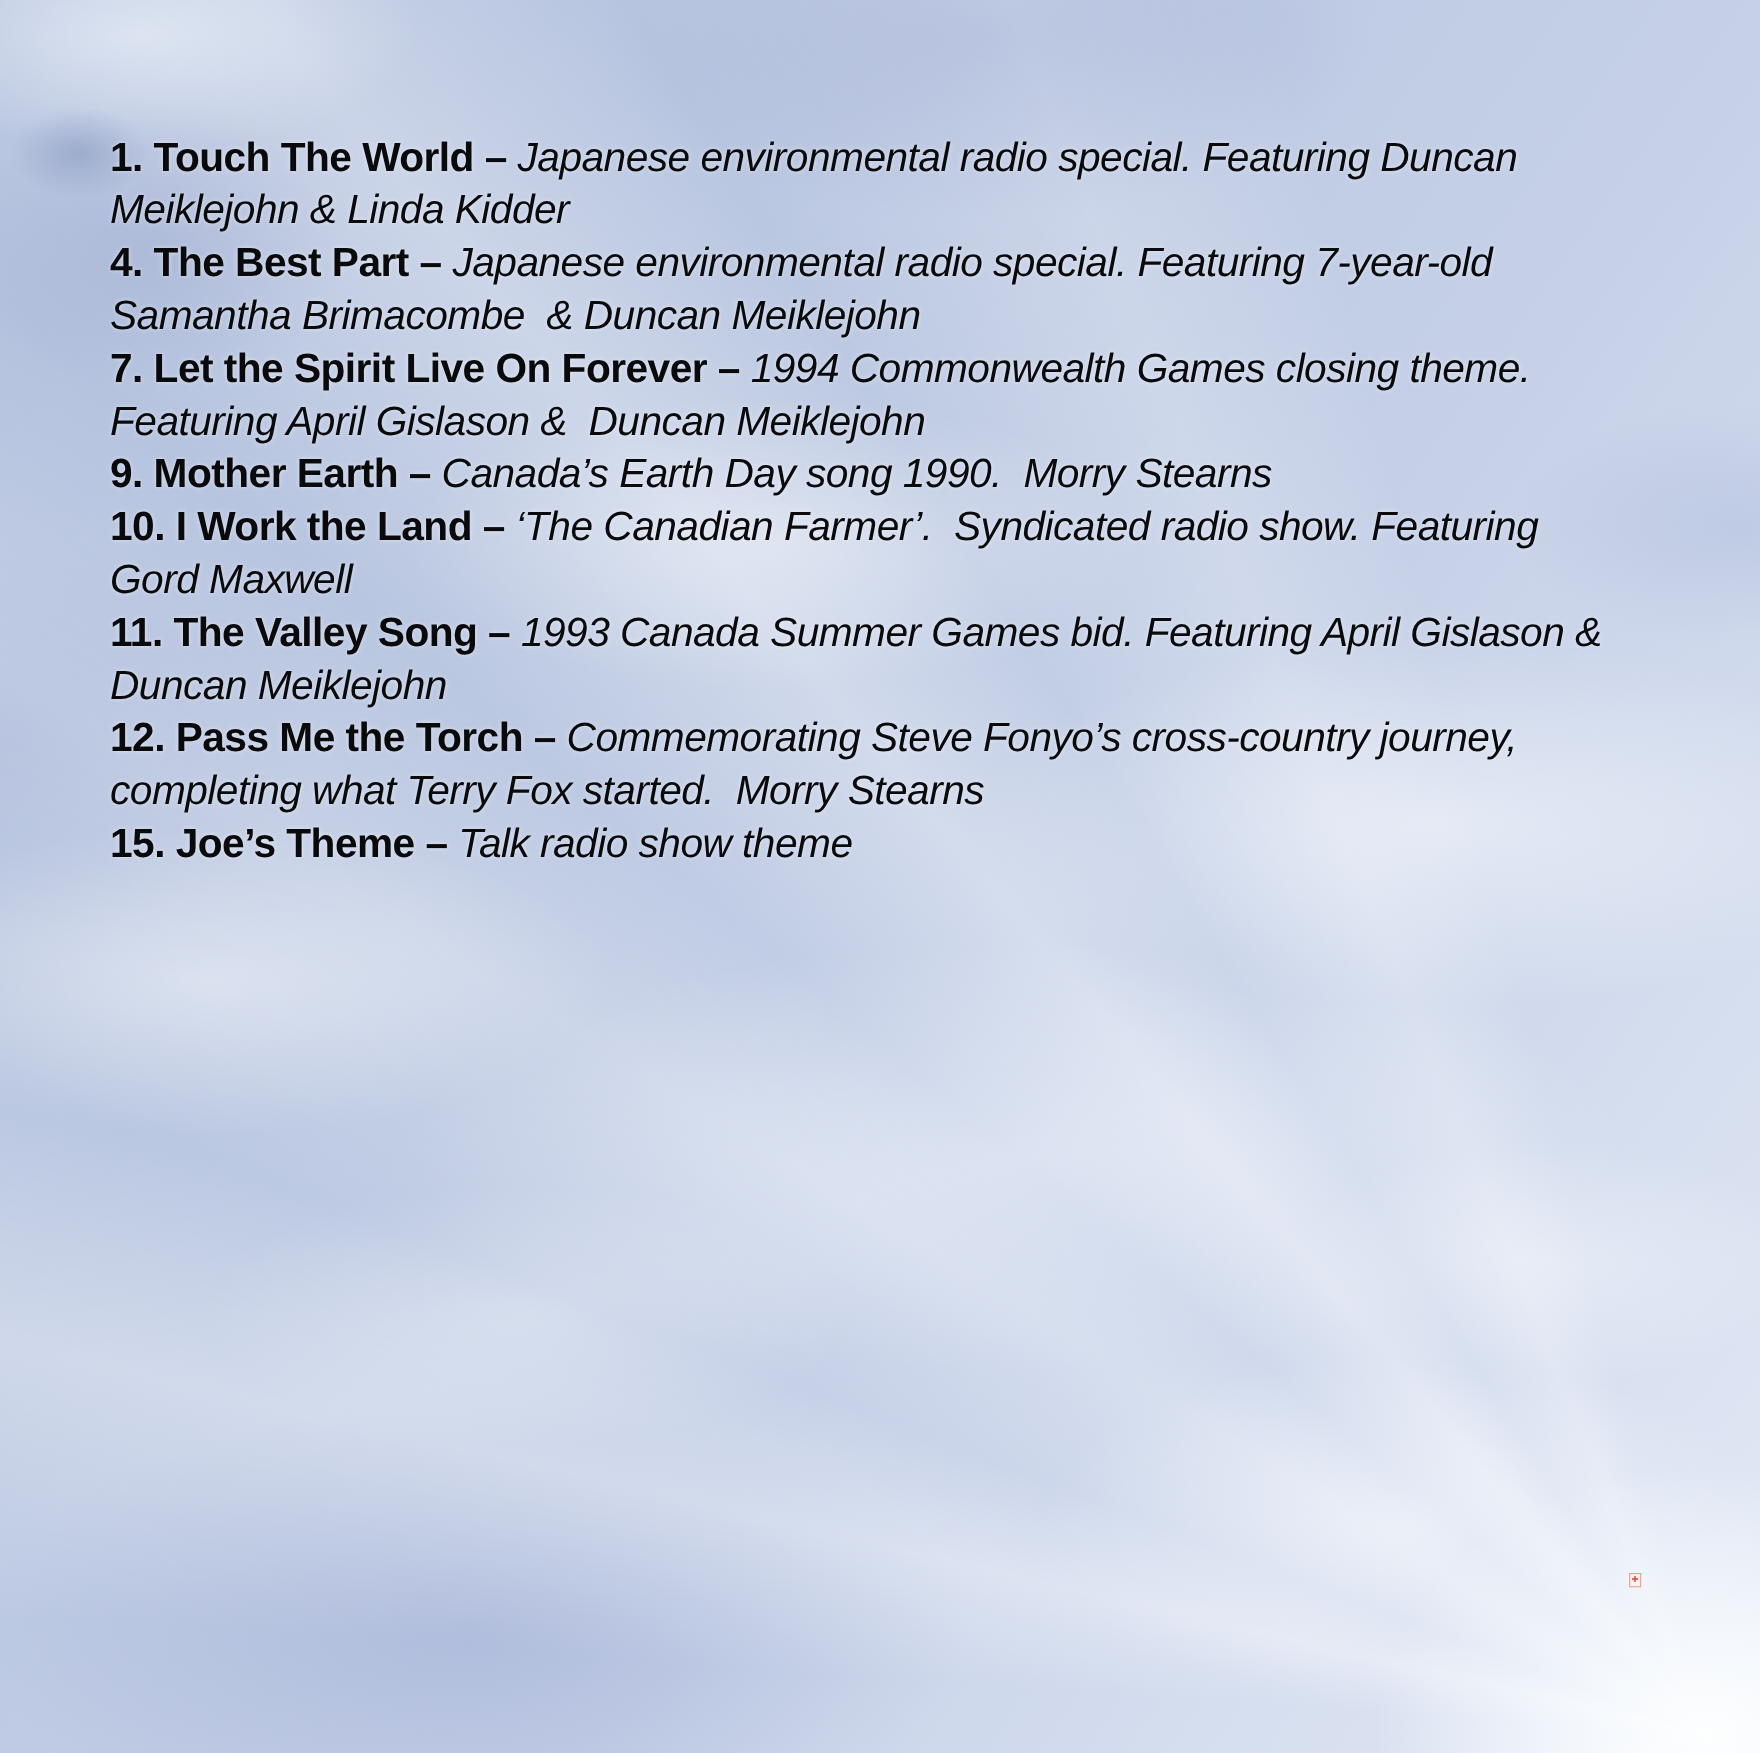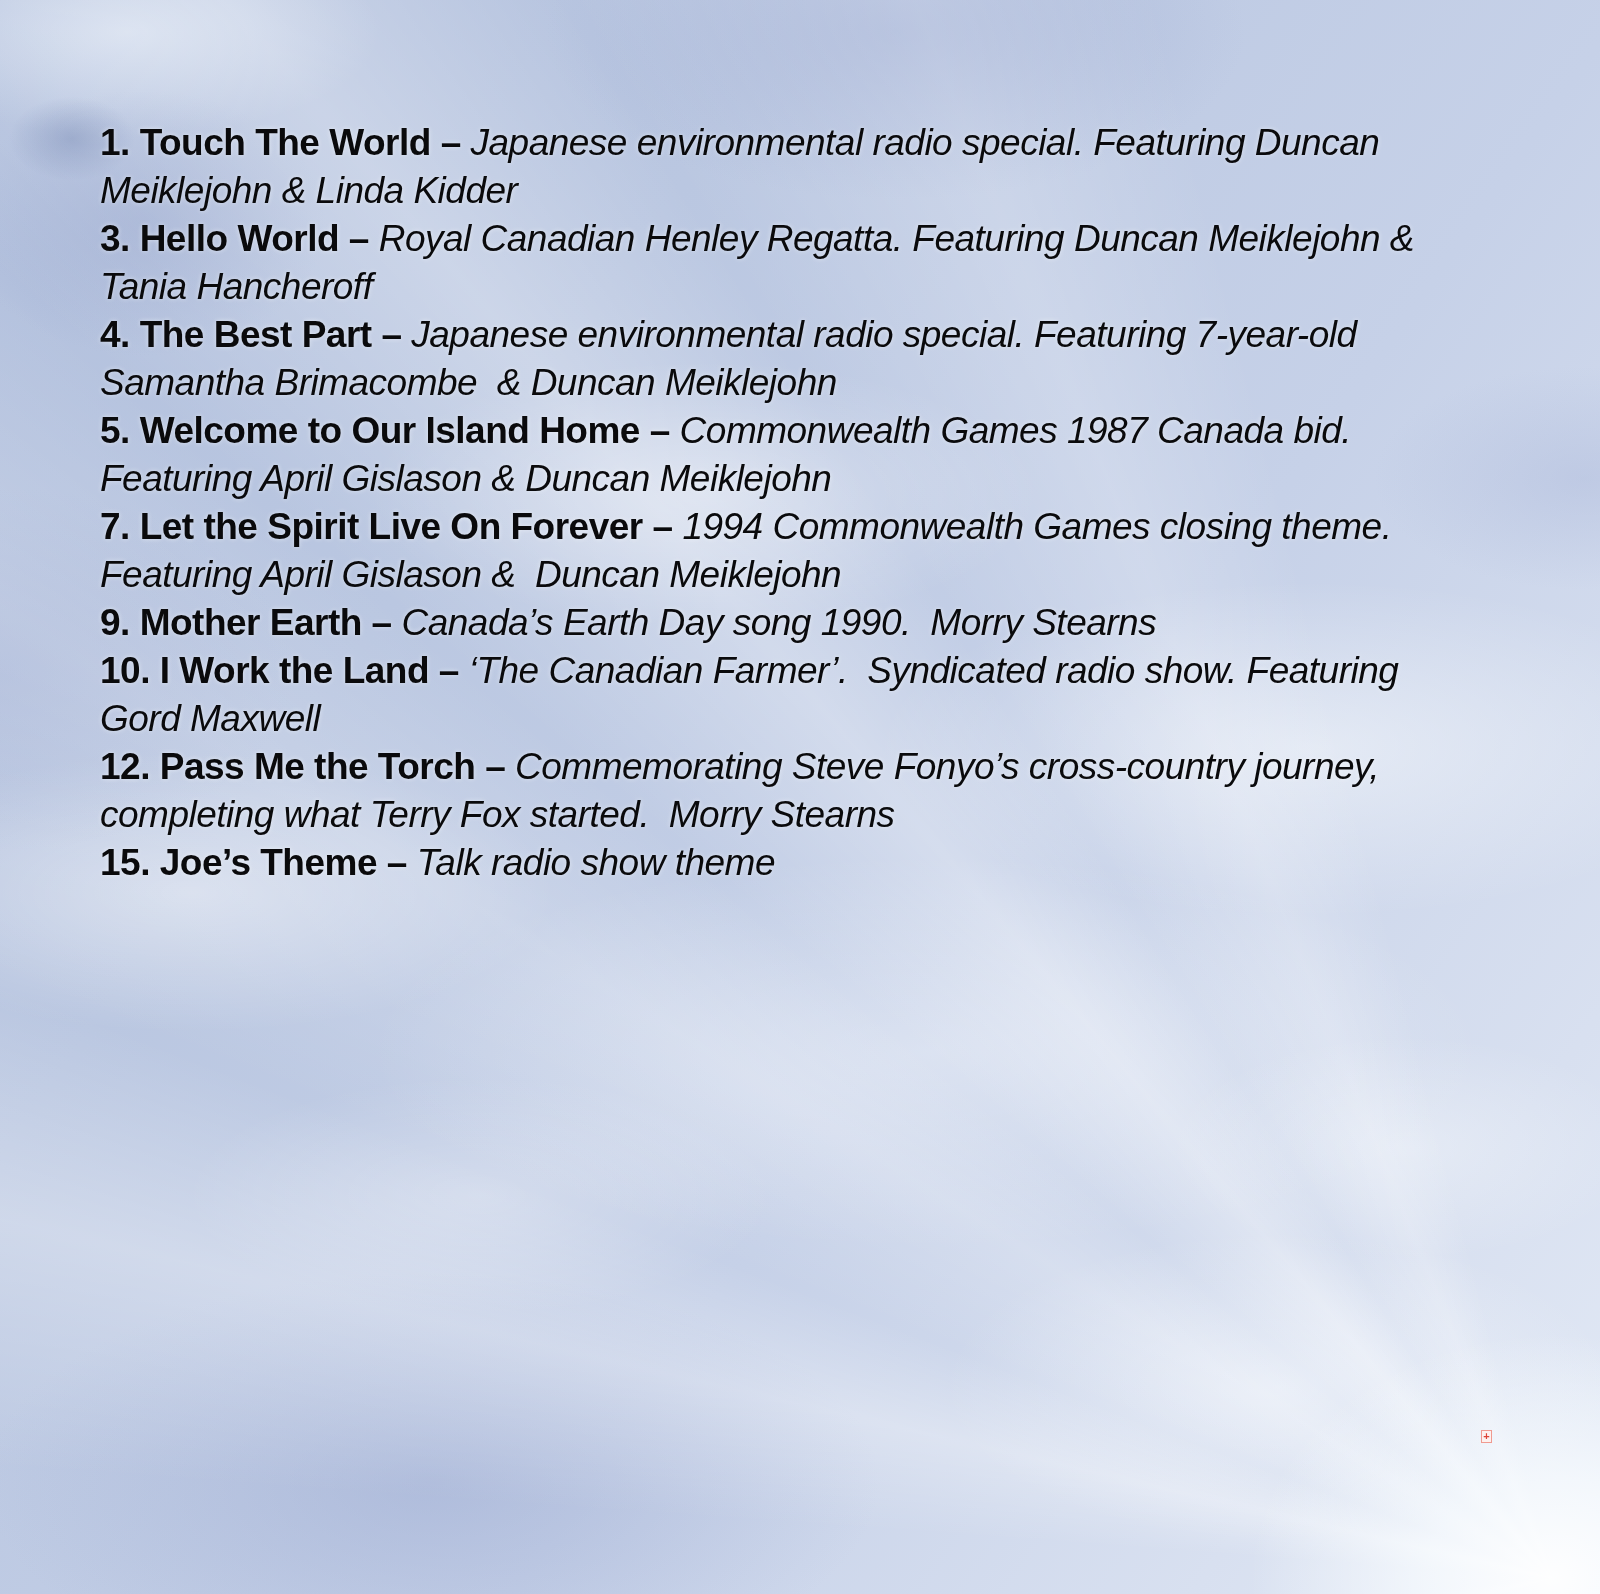--- a/index.html
+++ b/index.html
@@ -73,24 +73,23 @@
     text-align: center;
     font-style: normal;
   }
 </style>
 </head>
 <body>
 
 <div class="page">
   <div class="tracks">
     <div class="track"><span class="tl">1. Touch The World – </span><span class="td">Japanese environmental radio special. Featuring Duncan Meiklejohn &amp; Linda Kidder</span></div>
-    <div class="track"><span class="tl">3. Hello World – </span><span class="td">Royal Canadian Henley Regatta. Featuring Duncan Meiklejohn &amp; Tania Hancheroff</span></div>
     <div class="track"><span class="tl">4. The Best Part – </span><span class="td">Japanese environmental radio special. Featuring 7-year-old Samantha Brimacombe  &amp; Duncan Meiklejohn</span></div>
-    <div class="track"><span class="tl">5. Welcome to Our Island Home – </span><span class="td">Commonwealth Games 1987 Canada bid. Featuring April Gislason &amp; Duncan Meiklejohn</span></div>
     <div class="track"><span class="tl">7. Let the Spirit Live On Forever – </span><span class="td">1994 Commonwealth Games closing theme. Featuring April Gislason &amp;  Duncan Meiklejohn</span></div>
     <div class="track"><span class="tl">9. Mother Earth – </span><span class="td">Canada’s Earth Day song 1990.  Morry Stearns</span></div>
     <div class="track"><span class="tl">10. I Work the Land – </span><span class="td">‘The Canadian Farmer’.  Syndicated radio show. Featuring Gord Maxwell</span></div>
+    <div class="track"><span class="tl">11. The Valley Song – </span><span class="td">1993 Canada Summer Games bid. Featuring April Gislason &amp; Duncan Meiklejohn</span></div>
     <div class="track"><span class="tl">12. Pass Me the Torch – </span><span class="td">Commemorating Steve Fonyo’s cross-country journey, completing what Terry Fox started.  Morry Stearns</span></div>
     <div class="track"><span class="tl">15. Joe’s Theme – </span><span class="td">Talk radio show theme</span></div>
   </div>
 
   <div class="marker">+</div>
 </div>
 
 </body></html>

